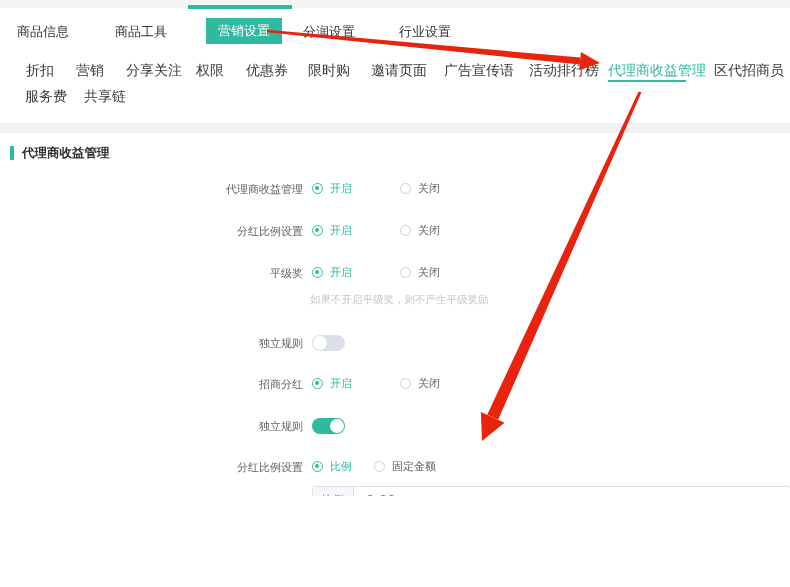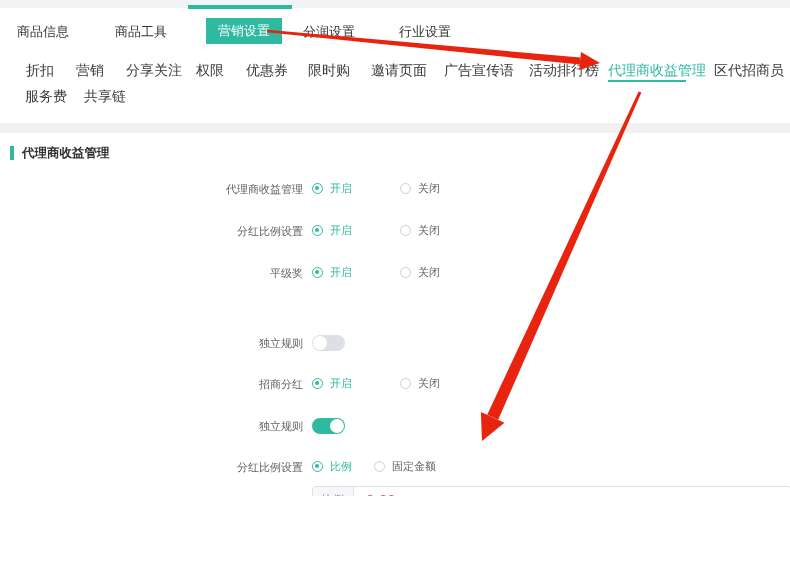--- a/index.html
+++ b/index.html
@@ -120,20 +120,21 @@
       <span class="radio on">
           <i class="rc"></i>
           <b>开启</b>
         </span>
       <span class="radio off">
           <i class="rc"></i>
           <b>关闭</b>
         </span>
     </div>
   </div>
+  <div class="hint">如果不开启平级奖，则不产生平级奖励</div>
 
   <div class="row" style="top:335px">
     <div class="label">独立规则</div>
     <div class="ctrl">
       <span class="switch off">
           <span class="knob"></span>
         </span>
     </div>
   </div>
 

